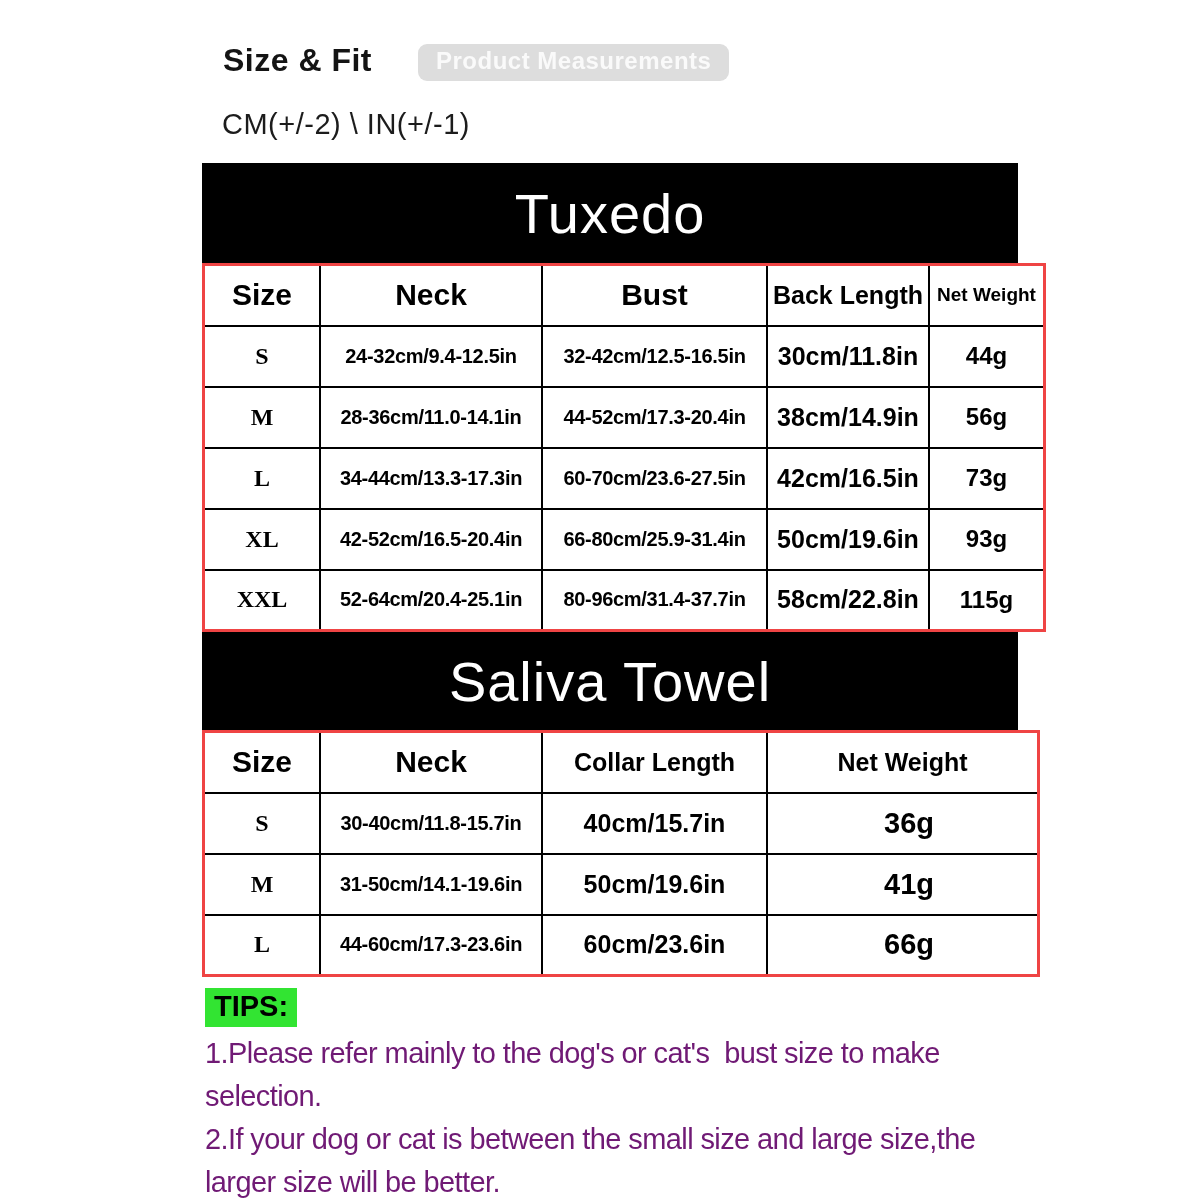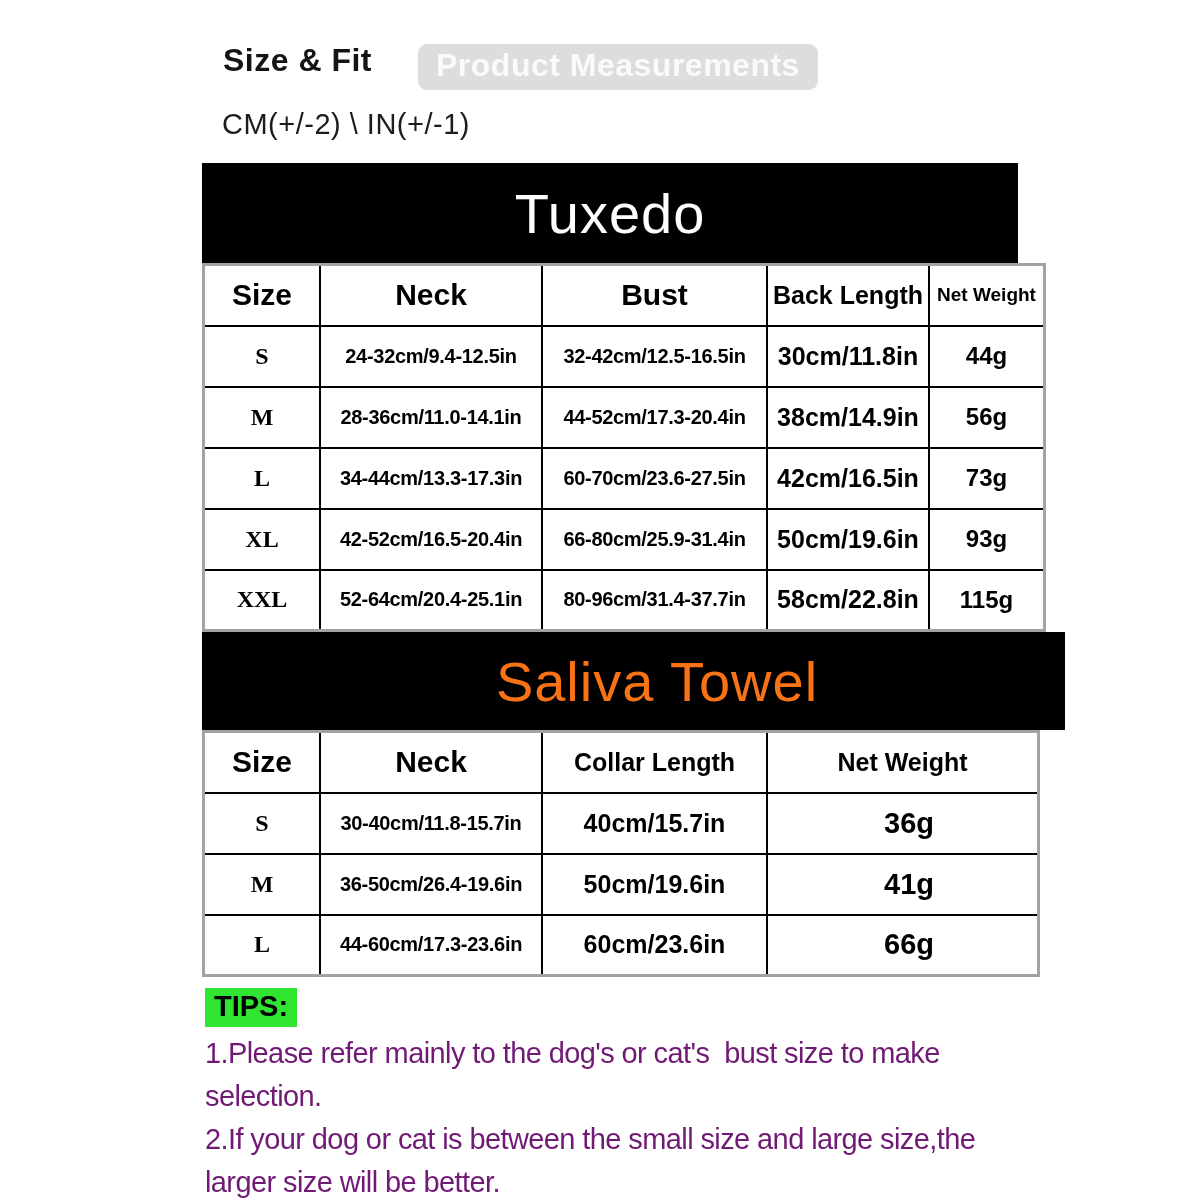--- a/index.html
+++ b/index.html
@@ -10,39 +10,39 @@
   }
   .canvas{position:relative;width:952px;height:1200px;background:#fff;}
 
   
   .page-title{
     position:absolute;left:223px;top:42px;margin:0;
     font-size:32px;font-weight:700;color:#141414;letter-spacing:0.5px;
   }
   .badge{
     position:absolute;left:418px;top:44px;
-    font-size:32px;font-weight:700;letter-spacing:0.5px;
+    font-size:24px;font-weight:700;letter-spacing:0.5px;
     padding:3px 18px 6px 18px;border-radius:9px;
   }
   .tolerance{
     position:absolute;left:222px;top:108px;margin:0;
     font-size:29px;font-weight:400;color:#1c1c1c;letter-spacing:0.5px;
   }
 
   
   .tables{position:absolute;left:202px;top:163px;width:816px;}
   .banner{
     width:816px;height:100px;
     display:flex;align-items:center;justify-content:center;
     font-size:56px;font-weight:400;letter-spacing:1px;
   }
   .banner.banner2{height:98px;}
   table{
     border-collapse:collapse;table-layout:fixed;width:816px;
-    border:3px solid #a3a3a3;
+    border:3px solid #ef4444;
   }
   th,td{
     border:2px solid #000;text-align:center;vertical-align:middle;
     padding:0 2px;overflow:hidden;color:#000;
   }
   thead tr{height:61px;}
   tbody tr{height:61px;}
   th{font-weight:700;}
 
   
@@ -134,40 +134,40 @@
           <tr>
             <td class="c0">XXL</td>
             <td class="c1">52-64cm/20.4-25.1in</td>
             <td class="c2">80-96cm/31.4-37.7in</td>
             <td class="c3">58cm/22.8in</td>
             <td class="c4">115g</td>
           </tr>
         </tbody>
     </table>
 
-    <div class="banner banner2" style="background: rgb(0, 0, 0); color: #f97316; padding-left: 47px;">Saliva Towel</div>
+    <div class="banner banner2" style="background: rgb(0, 0, 0); color: #ffffff;">Saliva Towel</div>
     <table id="table-saliva">
       <thead>
           <tr>
             <th class="c0">Size</th>
             <th class="c1">Neck</th>
             <th class="c2">Collar Length</th>
             <th class="c3">Net Weight</th>
           </tr>
         </thead>
       <tbody>
           <tr>
             <td class="c0">S</td>
             <td class="c1">30-40cm/11.8-15.7in</td>
             <td class="c2">40cm/15.7in</td>
             <td class="c3">36g</td>
           </tr>
           <tr>
             <td class="c0">M</td>
-            <td class="c1">36-50cm/26.4-19.6in</td>
+            <td class="c1">31-50cm/14.1-19.6in</td>
             <td class="c2">50cm/19.6in</td>
             <td class="c3">41g</td>
           </tr>
           <tr>
             <td class="c0">L</td>
             <td class="c1">44-60cm/17.3-23.6in</td>
             <td class="c2">60cm/23.6in</td>
             <td class="c3">66g</td>
           </tr>
         </tbody>

